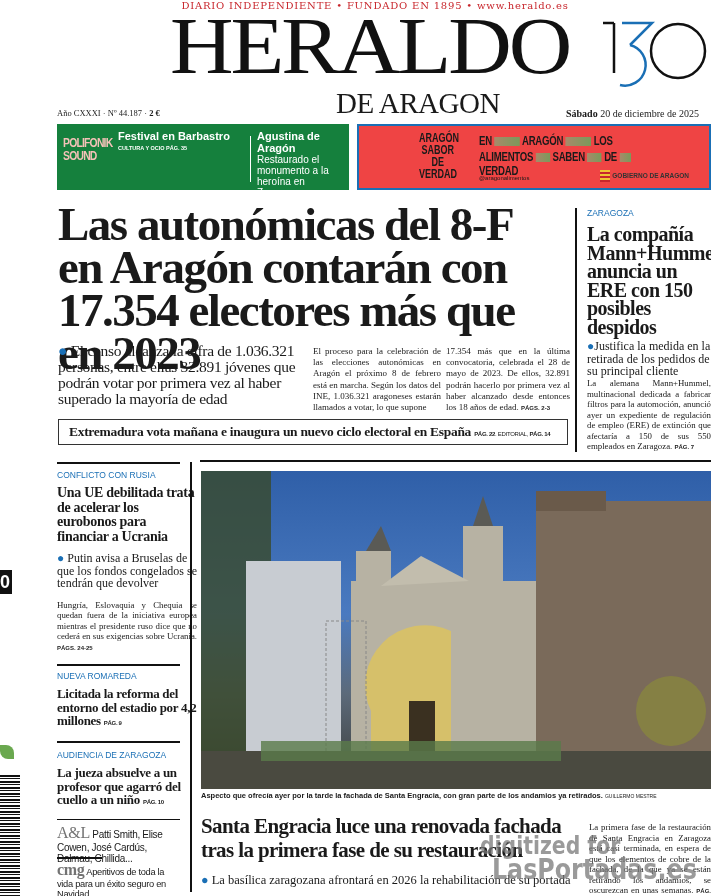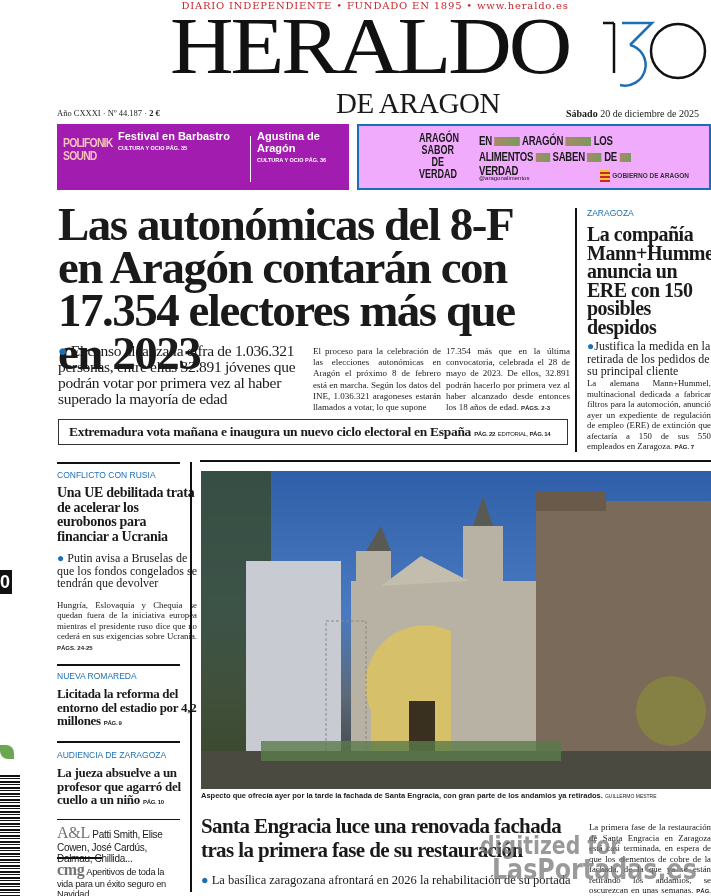--- a/index.html
+++ b/index.html
@@ -7,29 +7,29 @@
   body { position: relative; font-family: "Liberation Serif", serif; color: #1a1a1a; }
   .abs { position: absolute; }
   .tagline { left: 175px; top: 0; width: 400px; text-align: center; color: #c8262c; font-family: "DejaVu Serif", serif; font-size: 10px; letter-spacing: 0.8px; }
   .masthead { left: 170px; top: 6px; font-family: "Liberation Serif", serif; font-size: 88px; line-height: 88px; letter-spacing: -3px; color: #111; transform: scaleY(0.92); transform-origin: top left; }
   .sub { left: 300px; top: 87px; font-size: 29px; letter-spacing: -0.5px; margin-left: 36px; }
   .logo130 { left: 600px; top: 15px; width: 110px; height: 80px; }
   .meta-left { left: 57px; top: 108px; font-size: 8.5px; }
   .meta-right { right: 12px; top: 108px; font-size: 10px; }
   .bold { font-weight: bold; }
 
-  .promo { left: 57px; top: 124px; width: 292px; height: 66px; background: #a21caf; color: #fff; font-family: "Liberation Sans", sans-serif; }
+  .promo { left: 57px; top: 124px; width: 292px; height: 66px; background: #15803d; color: #fff; font-family: "Liberation Sans", sans-serif; }
   .polif { position: absolute; left: 6px; top: 12px; width: 56px; font-family: "Liberation Sans", sans-serif; font-weight: bold; font-size: 13px; line-height: 13px; color: #f4c2b8; letter-spacing: -1px; transform: scaleX(0.8); transform-origin: left; }
   .promo-item { position: absolute; top: 6px; }
   .promo-item .t { font-weight: bold; font-size: 11px; }
   .promo-item .d { font-size: 10px; line-height: 11px; }
   .promo-item .p { font-size: 5.5px; font-weight: bold; margin-top: 3px; }
   .promo-sep { position: absolute; left: 193px; top: 12px; width: 1px; height: 46px; background: #fff; }
 
-  .ad { left: 357px; top: 124px; width: 354px; height: 66px; border: 2px solid #1a6fb5; background: #f0abfc; font-family: "Liberation Sans", sans-serif; }
+  .ad { left: 357px; top: 124px; width: 354px; height: 66px; border: 2px solid #1a6fb5; background: #ef4444; font-family: "Liberation Sans", sans-serif; }
   .ad-brand { position: absolute; left: 60px; top: 6px; font-weight: bold; font-size: 12px; line-height: 12px; text-align: center; transform: scaleX(0.75); transform-origin: left; }
   .ad-line { position: absolute; left: 120px; font-size: 12px; font-weight: bold; letter-spacing: -0.3px; transform: scaleX(0.8); transform-origin: left; }
   .ad-img { display: inline-block; width: 32px; height: 9px; background: linear-gradient(90deg,#a88a6a,#7a9a5a); vertical-align: middle; }
   .ad-handle { position: absolute; left: 120px; top: 49px; font-size: 6px; }
   .ad-gov { position: absolute; right: 20px; top: 44px; font-size: 6.5px; font-weight: bold; line-height: 7px; color: #333; }
   .ad-flag { display: inline-block; width: 10px; height: 12px; background: repeating-linear-gradient(#f1c232 0 2px,#c8262c 2px 4px); vertical-align: middle; margin-right: 2px; }
 
   .headline { left: 58px; top: 203px; width: 500px; font-size: 47px; line-height: 43px; font-weight: bold; letter-spacing: -1.5px; }
   .lead { left: 58px; top: 343px; width: 250px; font-size: 15.5px; line-height: 16px; letter-spacing: -0.3px; }
   .dot { color: #1a6fb5; }
@@ -89,20 +89,21 @@
 
 <div class="abs promo">
   <div class="polif">POLIFONIK SOUND</div>
   <div class="promo-item" style="left:61px;width:128px">
     <div class="t">Festival en Barbastro</div>
     <div class="p"><span>CULTURA Y OCIO </span><span>PÁG. 35</span></div>
   </div>
   <div class="promo-sep"></div>
   <div class="promo-item" style="left:200px;width:90px">
     <div class="t">Agustina de Aragón</div>
+    <div class="d">Restaurado el monumento a la heroína en Zaragoza</div>
     <div class="p"><span>CULTURA Y OCIO </span><span>PÁG. 36</span></div>
   </div>
 </div>
 
 <div class="abs ad">
   <div class="ad-brand" style="width:50px">ARAGÓN SABOR DE VERDAD</div>
   <div class="ad-line" style="top:8px">
     <span>EN</span> <span class="ad-img"></span> <span>ARAGÓN</span> <span class="ad-img"></span> <span>LOS</span>
   </div>
   <div class="ad-line" style="top:24px">

